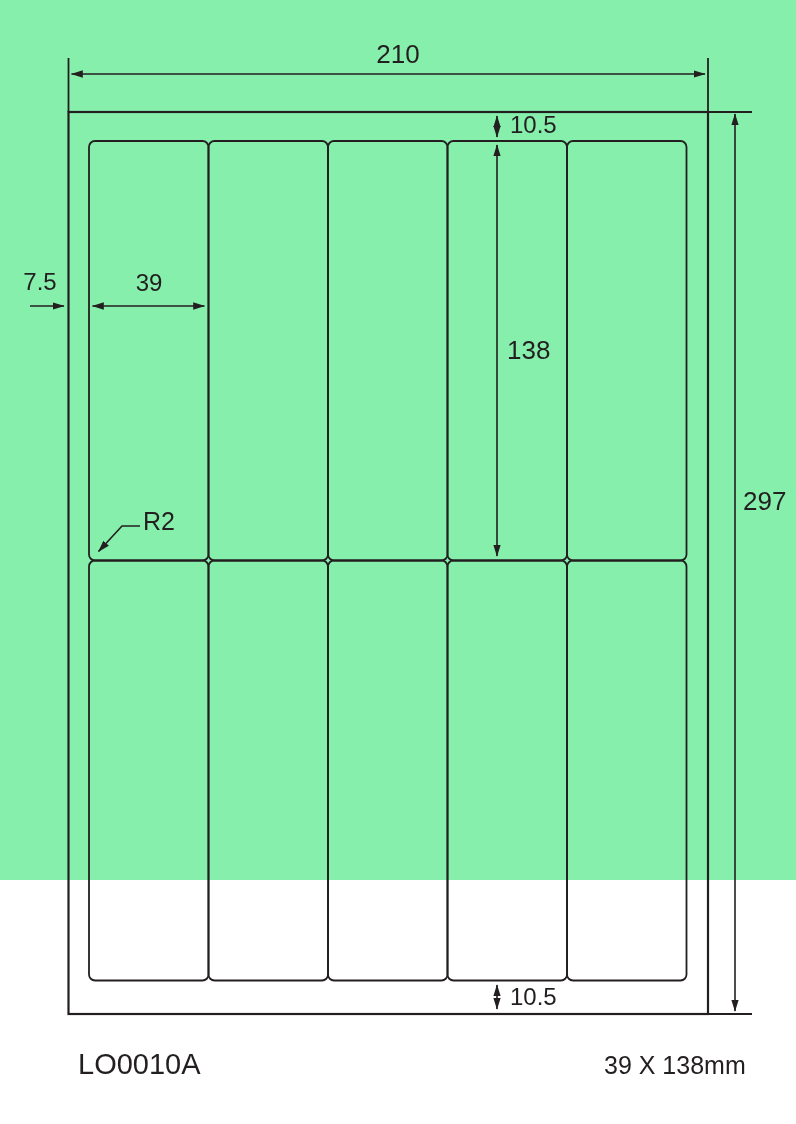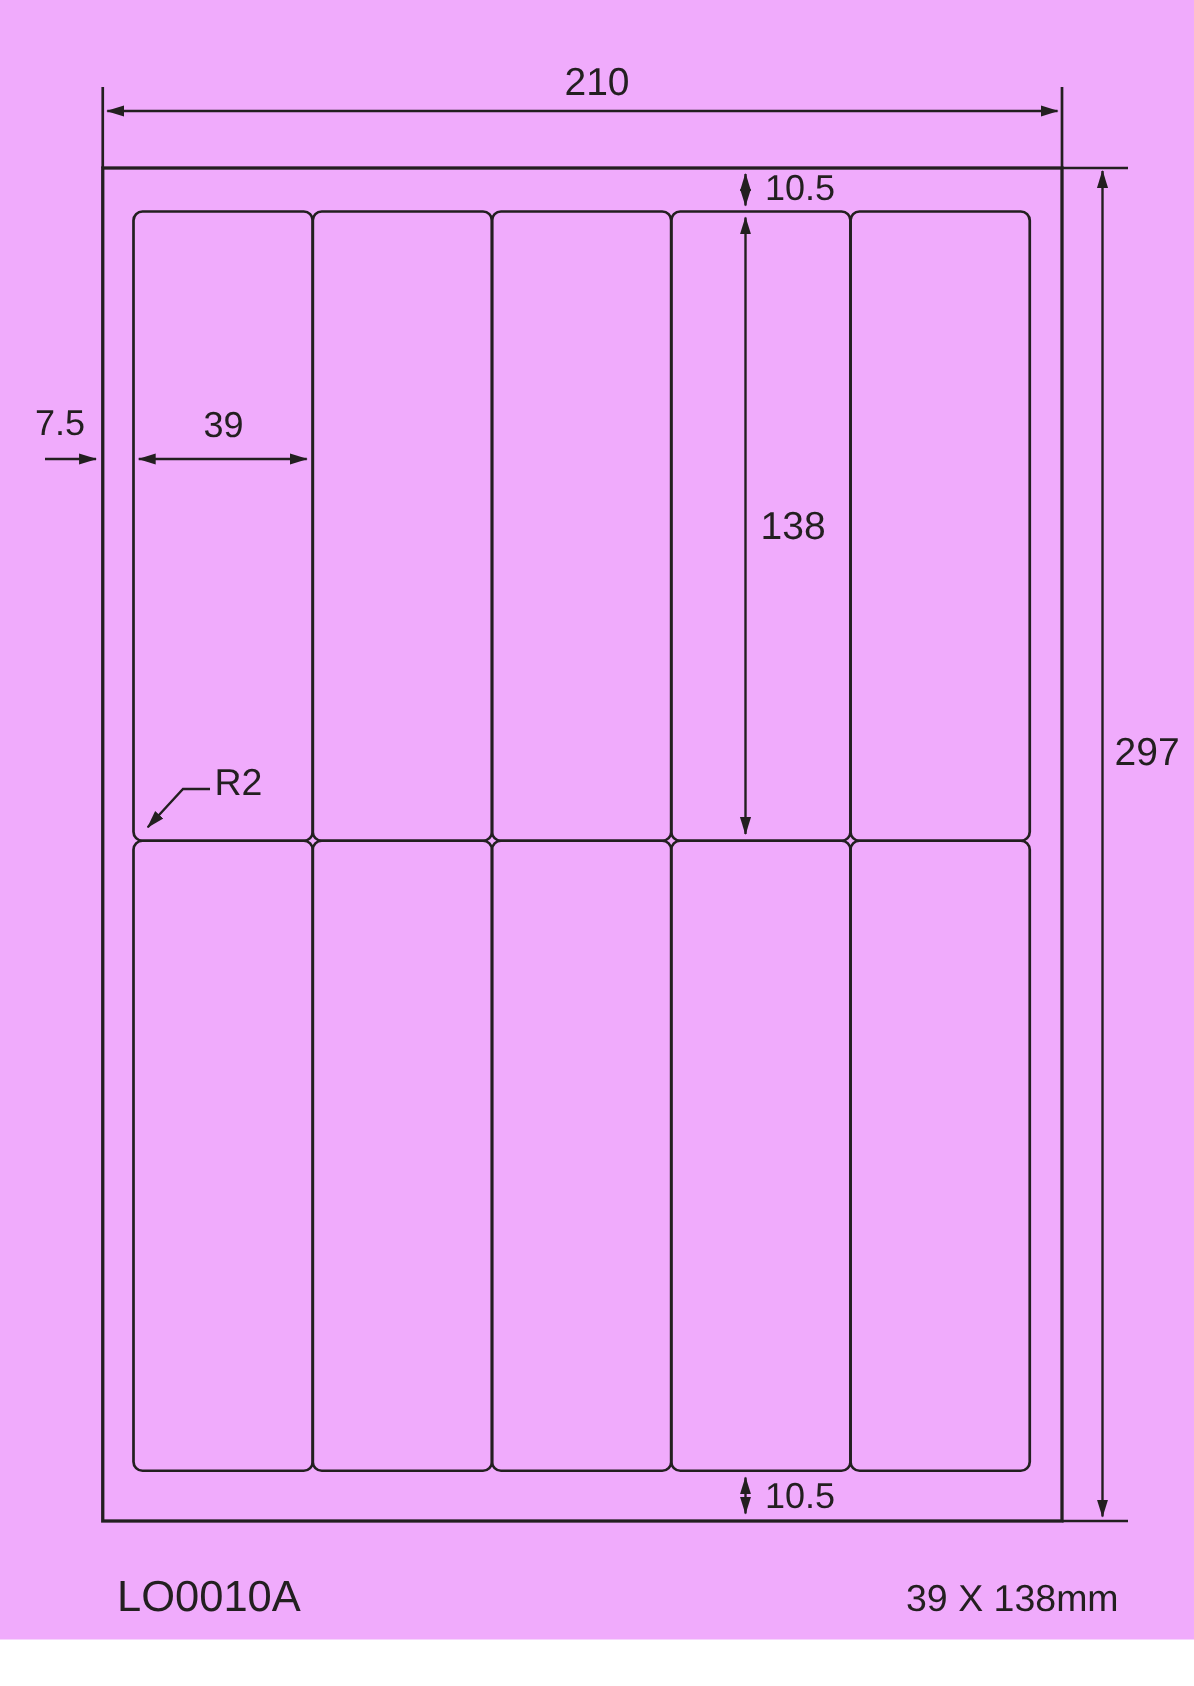--- a/index.html
+++ b/index.html
@@ -7,23 +7,23 @@
     padding: 0;
     background: #ffffff;
   }
   body {
     width: 796px;
     height: 1124px;
     font-family: "Liberation Sans", sans-serif;
   }
   .diagram-wrap {
     width: 796px;
-    height: 1093px;
+    height: 880px;
     position: relative;
-    background: #f0abfc;
+    background: #86efac;
   }
   svg.diagram-svg {
     display: block;
     width: 796px;
     height: 1124px;
   }
   .ln {
     stroke: #231f20;
     fill: none;
   }

